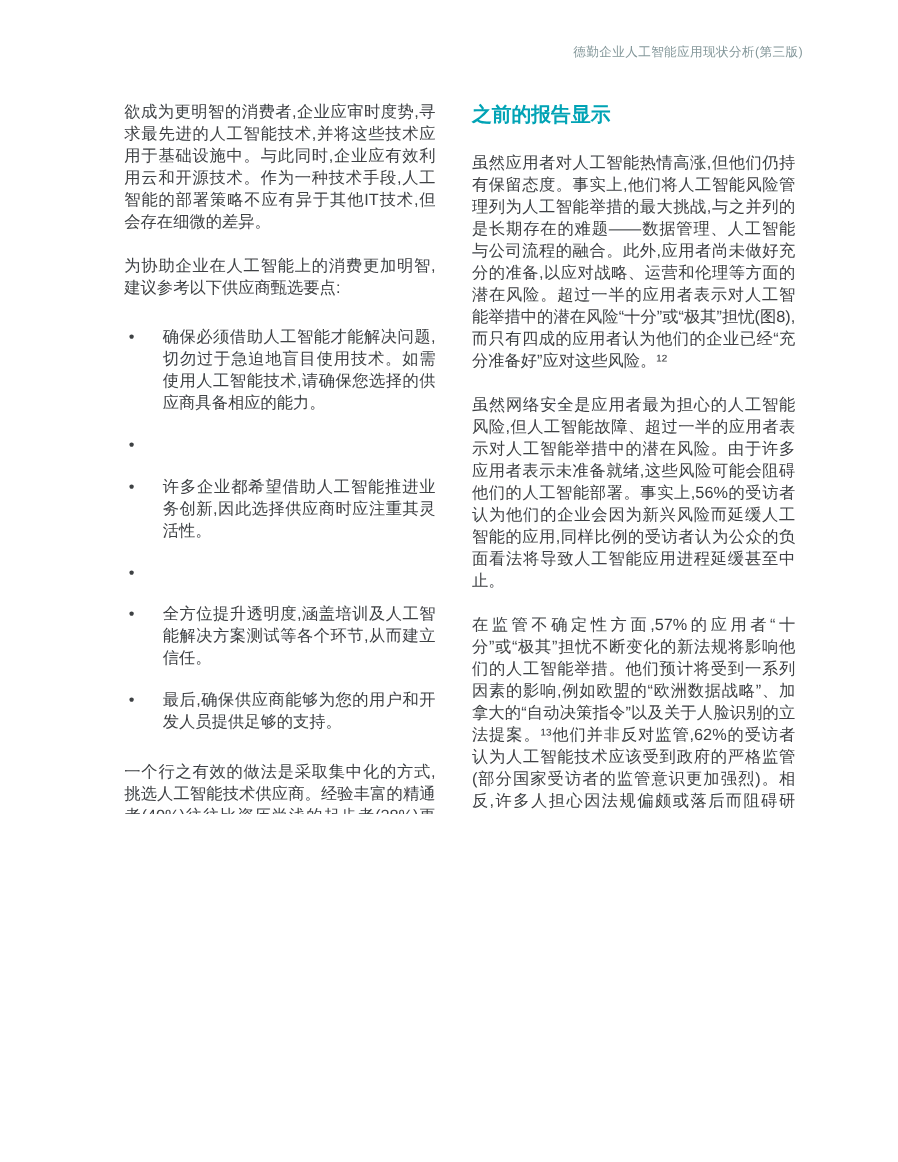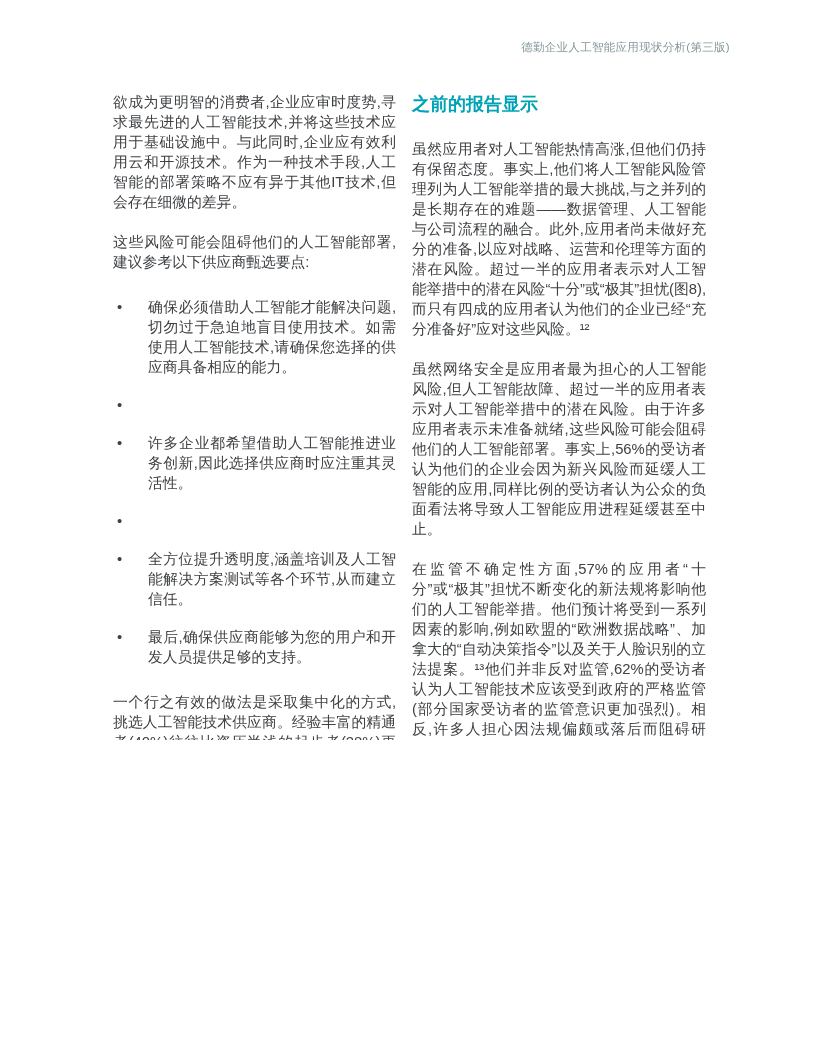--- a/index.html
+++ b/index.html
@@ -17,21 +17,21 @@
     right: 86px;
     font-size: 11.5px;
     letter-spacing: 0.3px;
     color: #85989B;
   }
   .content {
     position: absolute;
     top: 92px;
     left: 113px;
     display: flex;
-    gap: 16px;
+    gap: 33px;
   }
   .col-left  { width: 283px; }
   .col-right { width: 294px; }
   .body-text, .bullet-text {
     font-size: 14.8px;
     line-height: 20px;
     color: #3E4144;
     text-align: justify;
   }
   p.body-text { margin: 0 0 20px 0; }
@@ -82,21 +82,21 @@
 <body>
 
 <div class="page">
 
   <div class="doc-header">德勤企业人工智能应用现状分析(第三版)</div>
 
   <div class="content">
 
     <div class="col-left">
       <p class="body-text">欲成为更明智的消费者,企业应审时度势,寻求最先进的人工智能技术,并将这些技术应用于基础设施中。与此同时,企业应有效利用云和开源技术。作为一种技术手段,人工智能的部署策略不应有异于其他IT技术,但会存在细微的差异。</p>
-      <p class="body-text">这些风险可能会阻碍他们的人工智能部署,建议参考以下供应商甄选要点:</p>
+      <p class="body-text">为协助企业在人工智能上的消费更加明智,建议参考以下供应商甄选要点:</p>
 
       <ul class="bullets">
         <li>
           <span class="bullet-dot">•</span>
           <span class="bullet-text">确保必须借助人工智能才能解决问题,切勿过于急迫地盲目使用技术。如需使用人工智能技术,请确保您选择的供应商具备相应的能力。</span>
         </li>
         <li>
           <span class="bullet-dot">•</span>
         </li>
         <li>

